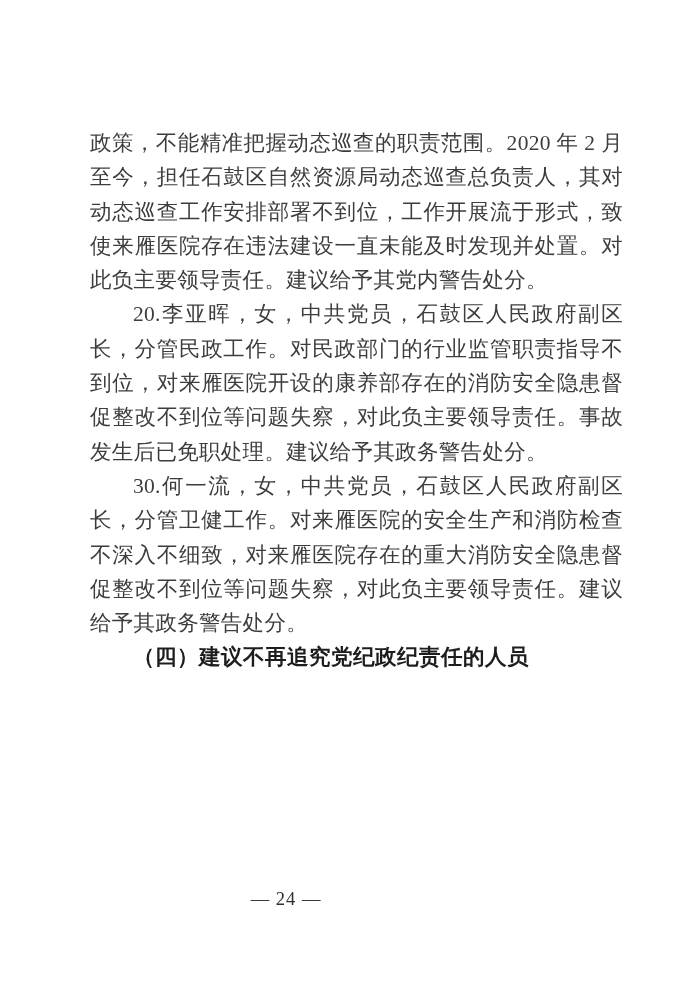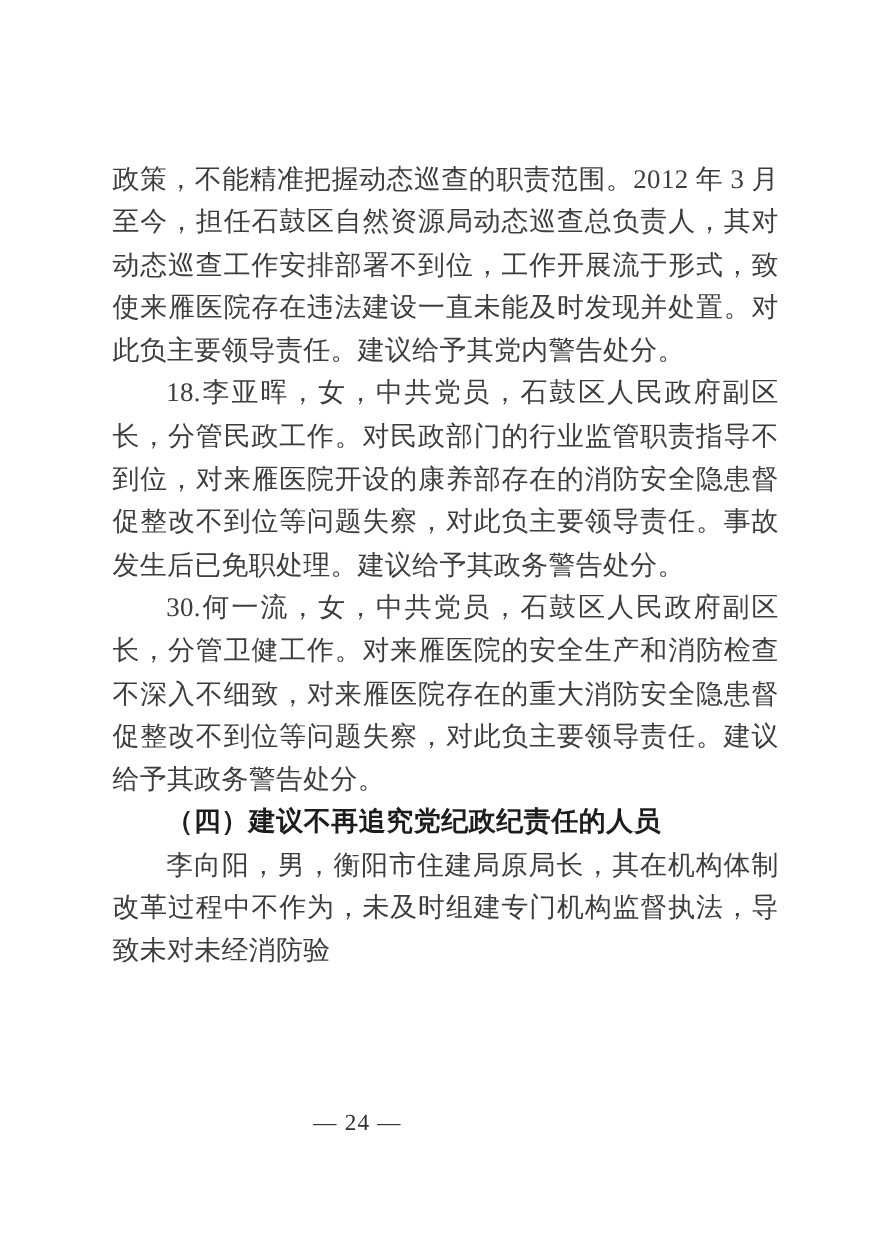--- a/index.html
+++ b/index.html
@@ -53,22 +53,21 @@
     font-size: 18.5px;
     color: #2f2f2f;
     letter-spacing: 1px;
   }
 </style>
 </head>
 <body>
 
 <div class="page">
   <div class="content">
-    <p class="para no-indent">政策，不能精准把握动态巡查的职责范围。2012 年 3 月至今，担任石鼓区自然资源局动态巡查总负责人，其对动态巡查工作安排部署不到位，工作开展流于形式，致使来雁医院存在违法建设一直未能及时发现并处置。对此负主要领导责任。建议给予其党内警告处分。</p>
-    <p class="para">18.李亚晖，女，中共党员，石鼓区人民政府副区长，分管民政工作。对民政部门的行业监管职责指导不到位，对来雁医院开设的康养部存在的消防安全隐患督促整改不到位等问题失察，对此负主要领导责任。事故发生后已免职处理。建议给予其政务警告处分。</p>
+    <p class="para no-indent">政策，不能精准把握动态巡查的职责范围。2020 年 2 月至今，担任石鼓区自然资源局动态巡查总负责人，其对动态巡查工作安排部署不到位，工作开展流于形式，致使来雁医院存在违法建设一直未能及时发现并处置。对此负主要领导责任。建议给予其党内警告处分。</p>
+    <p class="para">20.李亚晖，女，中共党员，石鼓区人民政府副区长，分管民政工作。对民政部门的行业监管职责指导不到位，对来雁医院开设的康养部存在的消防安全隐患督促整改不到位等问题失察，对此负主要领导责任。事故发生后已免职处理。建议给予其政务警告处分。</p>
     <p class="para">30.何一流，女，中共党员，石鼓区人民政府副区长，分管卫健工作。对来雁医院的安全生产和消防检查不深入不细致，对来雁医院存在的重大消防安全隐患督促整改不到位等问题失察，对此负主要领导责任。建议给予其政务警告处分。</p>
     <h3 class="heading">（四）建议不再追究党纪政纪责任的人员</h3>
-    <p class="para">李向阳，男，衡阳市住建局原局长，其在机构体制改革过程中不作为，未及时组建专门机构监督执法，导致未对未经消防验</p>
   </div>
   <div class="footer">
     <span class="page-num">— 24 —</span>
   </div>
 </div>
 
 </body></html>

